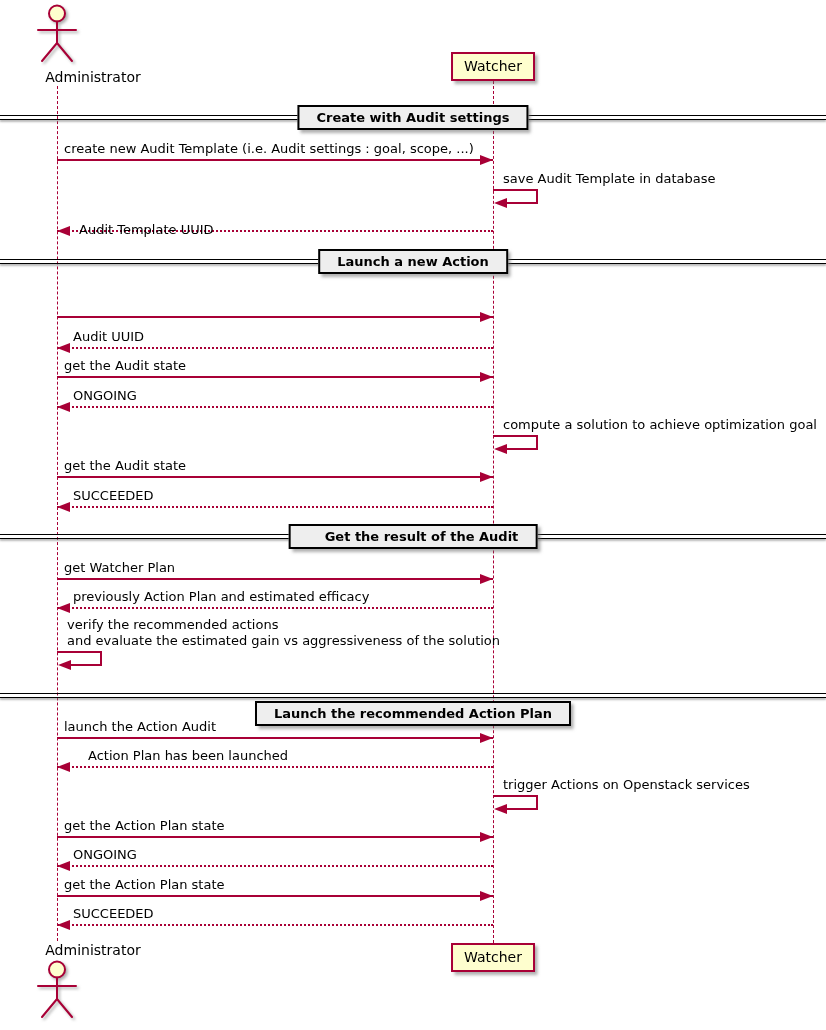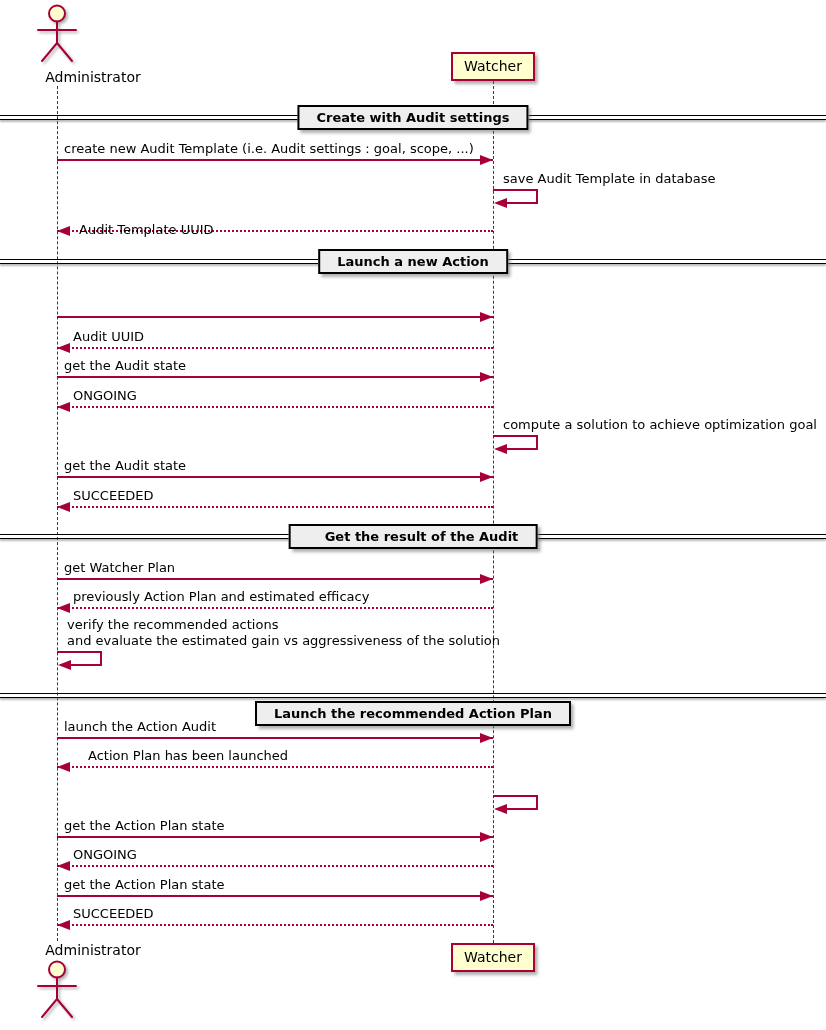--- a/index.html
+++ b/index.html
@@ -170,20 +170,23 @@
     </div>
     <div class="msg-line return" style="left: 57px; top: 766px; width: 436px;"></div>
     <div class="arrowhead left" style="top: 762px; left: 57px;"></div>
     <div class="msg-label" style="left: 88px; bottom: 266px;">
       <div>Action Plan has been launched</div>
     </div>
     <div class="msg-line solid" style="left: 493px; top: 795px; width: 45px;"></div>
     <div class="msg-vert" style="left: 536px; top: 795px; height: 14px;"></div>
     <div class="msg-line solid" style="left: 504px; top: 808px; width: 34px;"></div>
     <div class="arrowhead left" style="left: 494px; top: 804px;"></div>
+    <div class="msg-label" style="left: 503px; bottom: 237px;">
+      <div>trigger Actions on Openstack services</div>
+    </div>
     <div class="msg-line solid" style="left: 57px; top: 836px; width: 436px;"></div>
     <div class="arrowhead right" style="top: 832px; left: 480px;"></div>
     <div class="msg-label" style="left: 64px; bottom: 196px;">
       <div>get the Action Plan state</div>
     </div>
     <div class="msg-line return" style="left: 57px; top: 865px; width: 436px;"></div>
     <div class="arrowhead left" style="top: 861px; left: 57px;"></div>
     <div class="msg-label" style="left: 73px; bottom: 167px;">
       <div>ONGOING</div>
     </div>

